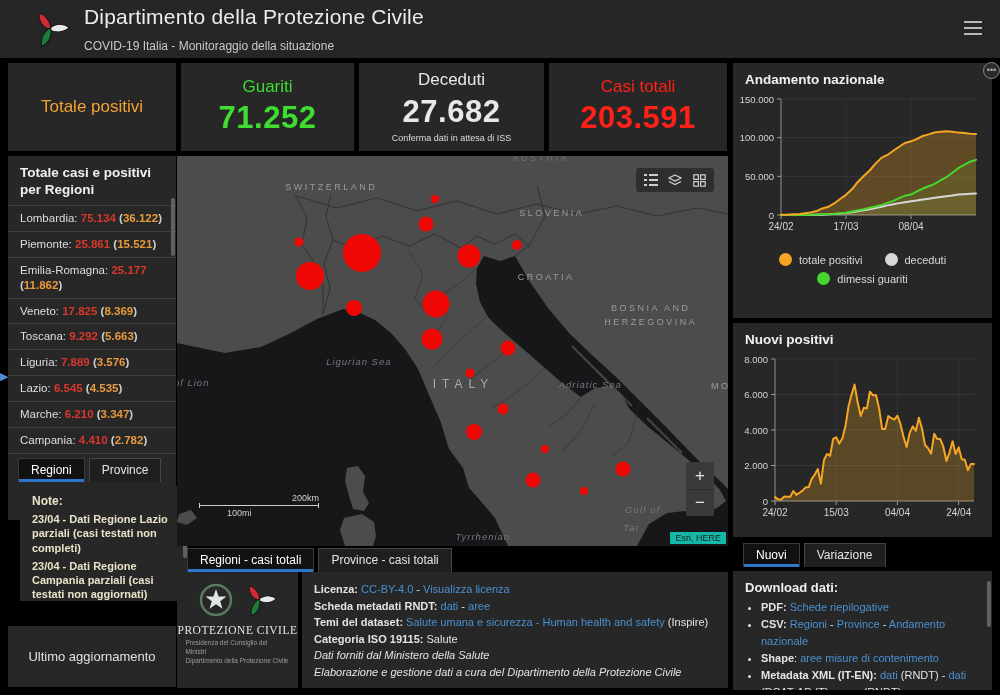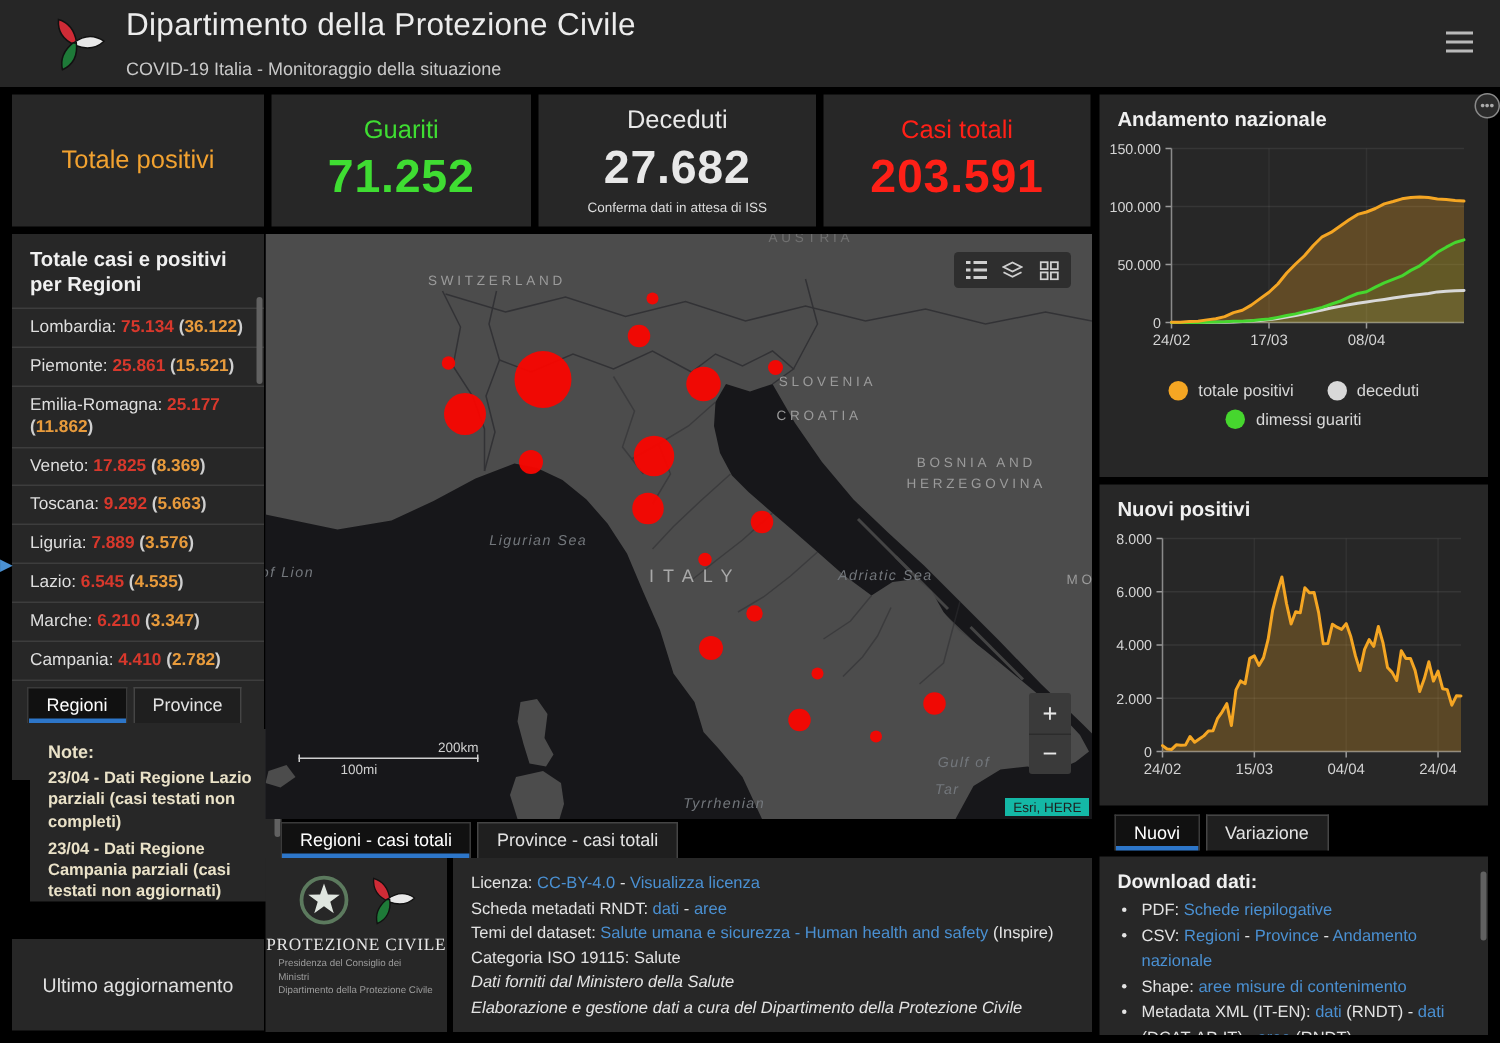--- a/index.html
+++ b/index.html
@@ -72,21 +72,21 @@
   .leg-item { display:flex; align-items:center; gap:7px; font-size:11px; color:#d8d8d8; }
   .leg-dot { width:13px; height:13px; border-radius:50%; }
 
   
   .logoPanel { display:flex; flex-direction:column; align-items:center; padding-top:10px; }
   .logoRow { display:flex; align-items:center; gap:8px; }
   .org-name { font-family:"Liberation Serif",serif; font-size:11.5px; color:#e6e6e6; letter-spacing:.5px; margin-top:6px; }
   .org-sub { font-size:6.5px; color:#9c9c9c; margin-top:2px; line-height:1.4; text-align:left; width:104px; }
   .lic { padding:9px 12px; }
   .seg-line { font-size:11px; color:#e3e3e3; line-height:1.5; }
-  .seg-b { font-weight:400; }
+  .seg-b { font-weight:700; }
   .seg-i { font-style:italic; }
   .seg-link { color:#4a90d2; cursor:pointer; }
   .dl-title { font-size:13px; font-weight:700; color:#f0f0f0; padding:9px 12px 4px; }
   .dl-list { margin-left:28px; }
   .dl-list li { font-size:11px; color:#e3e3e3; line-height:1.55; }
 
   .expander { position:absolute; left:0; top:370px; color:#4a90d2; font-size:11px; cursor:pointer; }
   .panel-menu { position:absolute; left:983px; top:62px; width:17px; height:17px; border:1px solid #8a8a8a; border-radius:50%; background:#2b2b2b; color:#aaa; font-size:9px; text-align:center; line-height:14px; }
 </style>
 </head>
@@ -197,21 +197,21 @@
         <path d="M338,186 318,204 300,218 285,230"></path>
         <path d="M368,212 350,228 332,242 315,252"></path>
         <path d="M404,241 390,258 372,270"></path>
         <path d="M417,249 408,268 398,282 385,295"></path>
         <path d="M463,245 452,286 436,300"></path>
       </g>
     </svg>
     <div id="map-labels">
         <div class="mlabel country" style="left: 28%; top: 8%;">SWITZERLAND</div>
         <div class="mlabel country faint" style="left: 66%; top: 0.5%;">AUSTRIA</div>
-        <div class="mlabel country" style="left: 68%; top: 14.5%; margin-top: 41px;">SLOVENIA</div>
+        <div class="mlabel country" style="left: 68%; top: 14.5%;">SLOVENIA</div>
         <div class="mlabel country" style="left: 67%; top: 31%;">CROATIA</div>
         <div class="mlabel country" style="left: 86%; top: 39%;">BOSNIA AND</div>
         <div class="mlabel country" style="left: 86%; top: 42.5%;">HERZEGOVINA</div>
         <div class="mlabel country" style="left: 99.5%; top: 59%;">MON</div>
         <div class="mlabel country big" style="left: 52%; top: 58.5%;">ITALY</div>
         <div class="mlabel water" style="left: 33%; top: 52.5%;">Ligurian Sea</div>
         <div class="mlabel water" style="left: 75%; top: 58.5%;">Adriatic Sea</div>
         <div class="mlabel water" style="left: 55.5%; top: 97.5%;">Tyrrhenian</div>
         <div class="mlabel water" style="left: 84.5%; top: 90.5%;">Gulf of</div>
         <div class="mlabel water" style="left: 82.5%; top: 95%;">Tar</div>

